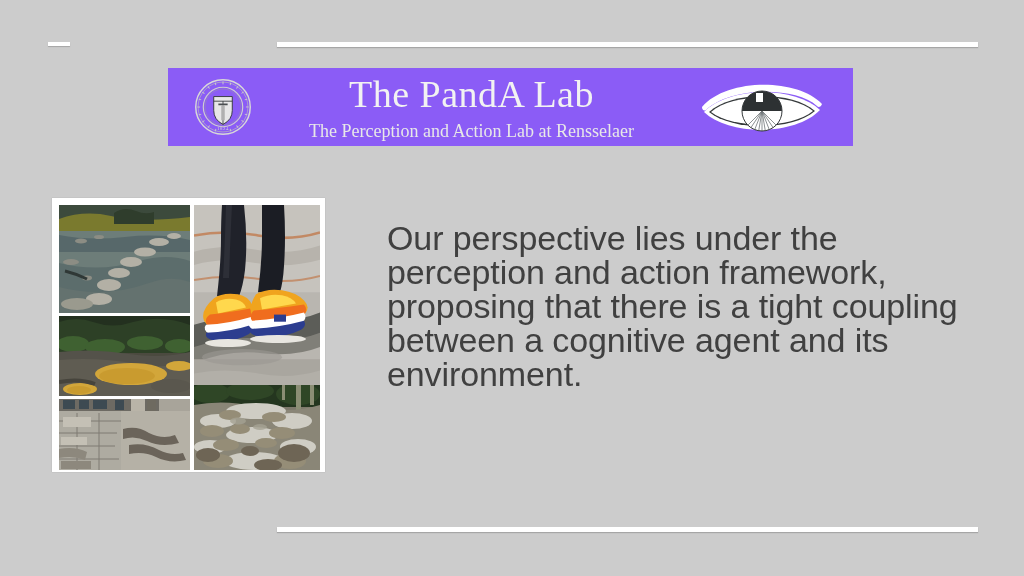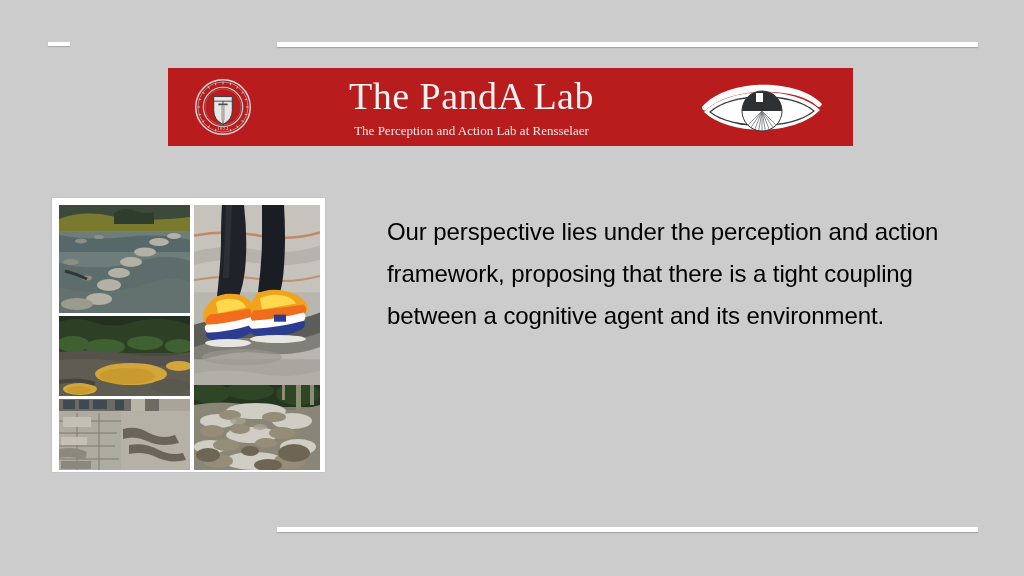--- a/index.html
+++ b/index.html
@@ -25,21 +25,21 @@
   #rule-top-long   { left: 277px; top: 42px;  width: 701px; height: 5px; }
   #rule-bottom     { left: 277px; top: 527px; width: 701px; height: 5px; }
 
   
   #lab-banner {
     position: absolute;
     left: 168px;
     top: 68px;
     width: 685px;
     height: 78px;
-    background: #b91c1c;
+    background: #8b5cf6;
     display: flex;
     align-items: center;
     justify-content: space-between;
     padding: 0 26px;
     box-sizing: border-box;
   }
   #rpi-seal-icon {
     width: 58px;
     height: 58px;
     flex: 0 0 58px;
@@ -53,21 +53,21 @@
   #banner-title {
     font-family: "Liberation Serif", serif;
     font-size: 38px;
     line-height: 1.0;
     color: #f2f2f2;
     letter-spacing: 0.5px;
     white-space: nowrap;
   }
   #banner-subtitle {
     font-family: "Liberation Serif", serif;
-    font-size: 13px;
+    font-size: 18px;
     line-height: 1.0;
     color: #e8e8e8;
     margin-top: 9px;
     white-space: nowrap;
   }
   #eye-logo-icon {
     width: 130px;
     height: 62px;
     flex: 0 0 130px;
   }
@@ -105,23 +105,23 @@
   .photo svg { display: block; width: 100%; height: 100%; }
 
   
   #body-copy {
     position: absolute;
     left: 387px;
     top: 187px;
     width: 612px;
   }
   .paragraph {
-    font-size: 24px;
-    line-height: 42px;
-    color: #000000;
+    font-size: 34px;
+    line-height: 34px;
+    color: #404040;
     letter-spacing: -0.1px;
   }
   #paragraph-two { margin-top: 68px; }
 </style>
 </head>
 <body>
 
 <div class="rule" id="rule-top-dash"></div>
 <div class="rule" id="rule-top-long"></div>
 <div class="rule" id="rule-bottom"></div>

